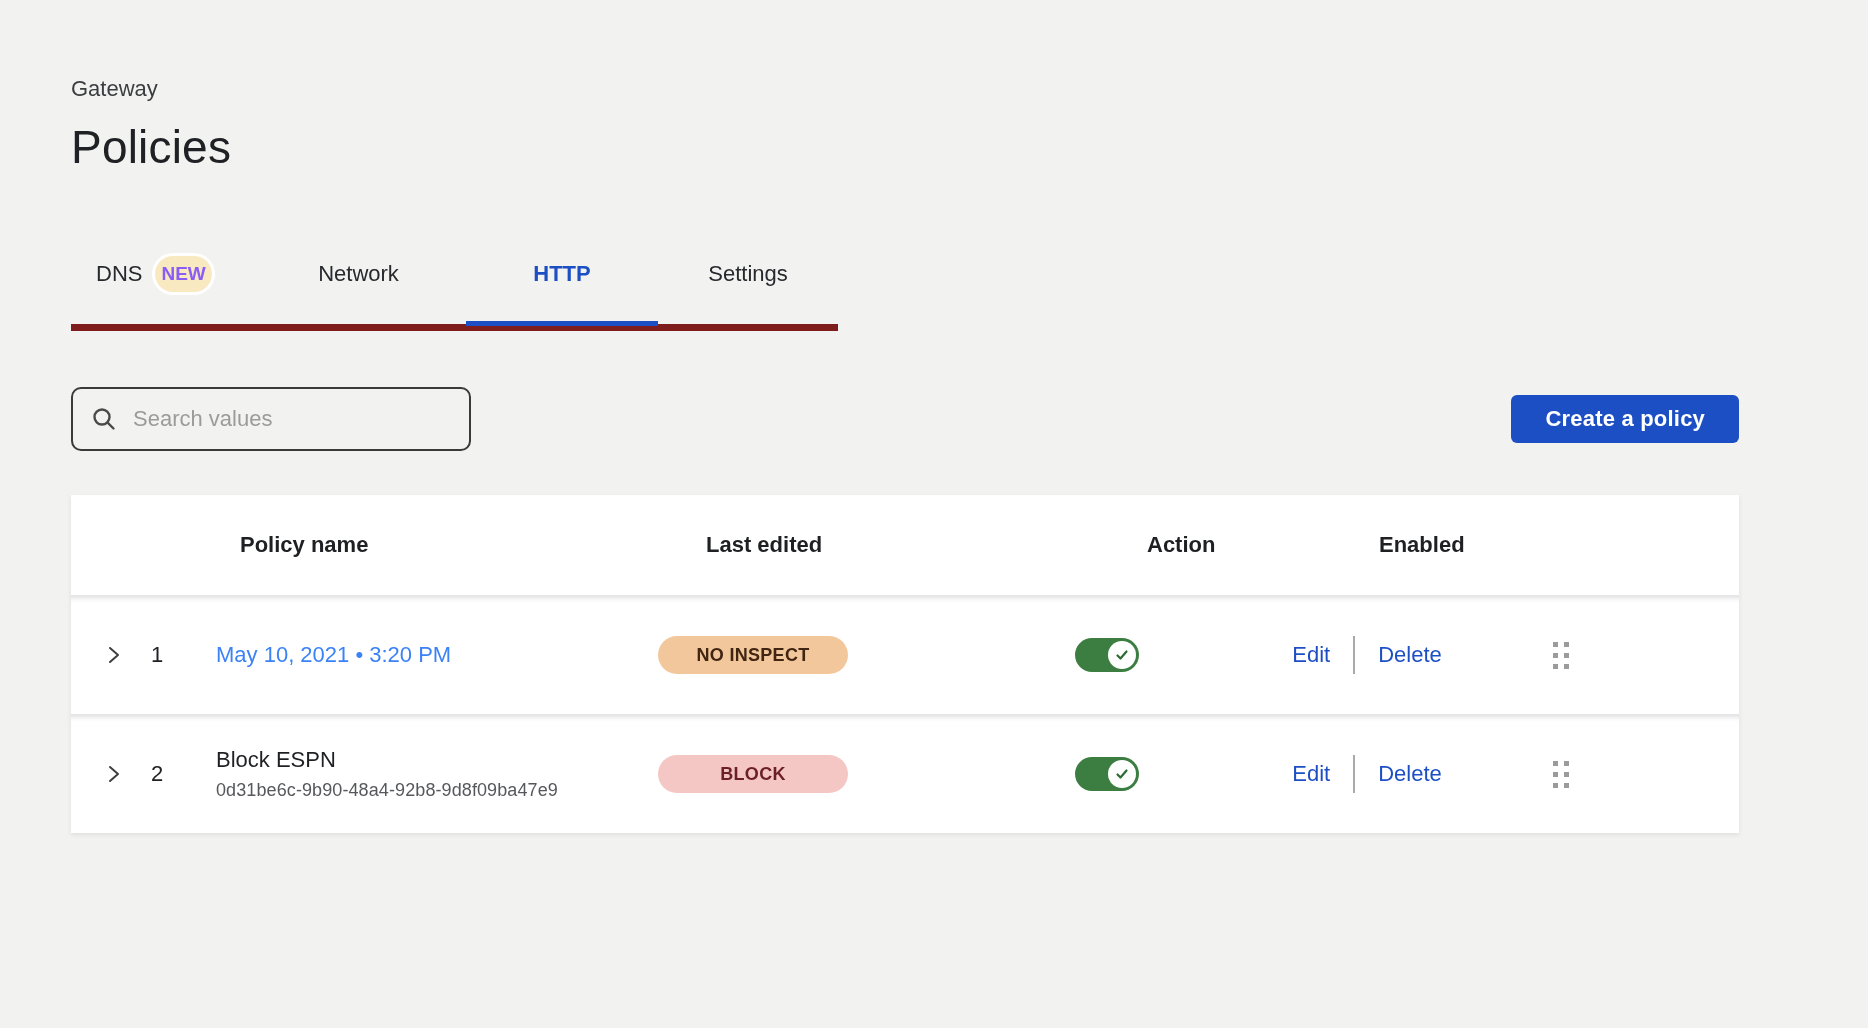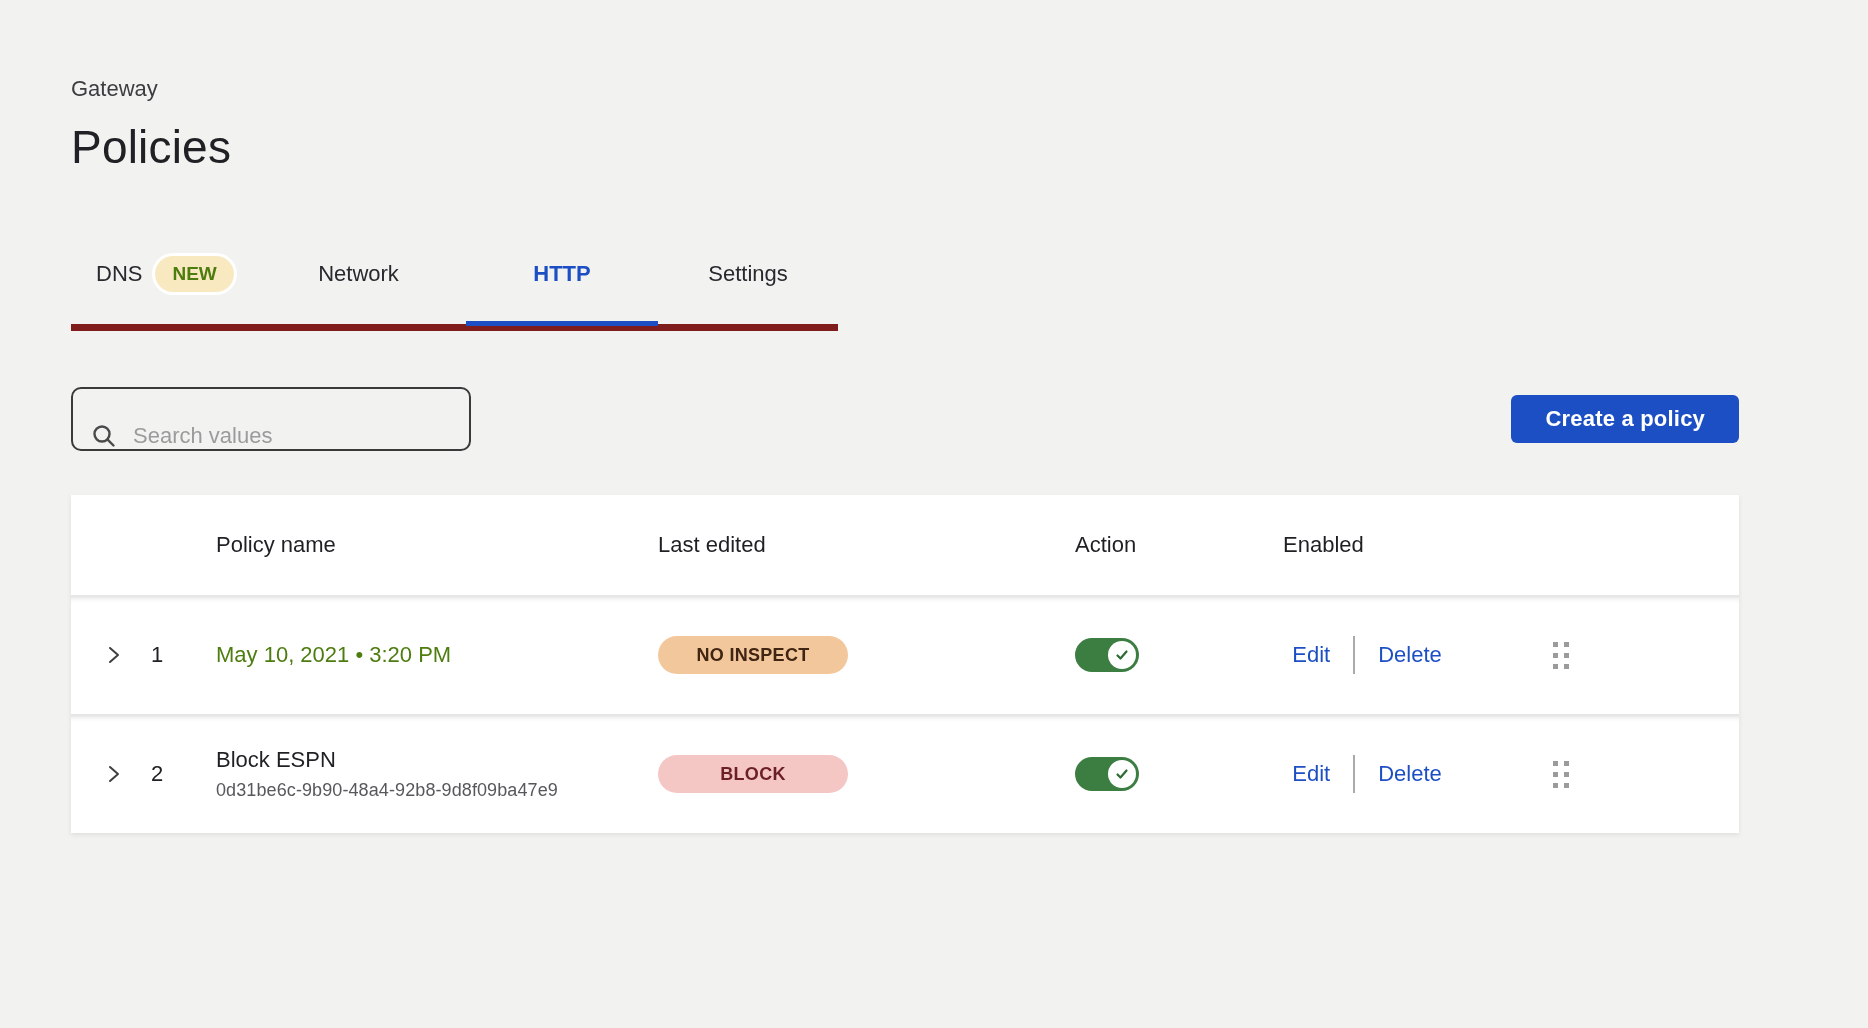--- a/index.html
+++ b/index.html
@@ -15,52 +15,52 @@
   .page-title { margin-top:18px; font-size:46px; line-height:54px; font-weight:400; color:#202124; letter-spacing:0.2px; }
 
   
   .tabs { margin-top:82px; width:767px; display:flex; border-bottom:7px solid #7f1d1d; }
   .tab { display:flex; align-items:center; justify-content:center; padding-bottom:32px; font-size:22px; color:#27292e; cursor:pointer; }
   .tab-dns { width:180px; justify-content:flex-start; padding-left:25px; }
   .tab-network { width:215px; }
   .tab-http { width:192px; font-weight:700; color:#1d4fc4; border-bottom:5px solid #1d4fc4; margin-bottom:-2px; padding-bottom:29px; }
   .tab-settings { width:180px; }
   .new-badge {
-    margin-left:13px; padding:7px 17px; border-radius:999px; background:#f9e9c1;
-    color:#4d7c0f; font-size:19px; font-weight:700; box-shadow:0 0 0 3px #ffffff;
+    margin-left:13px; padding:7px 6px; border-radius:999px; background:#f9e9c1;
+    color:#8b5cf6; font-size:19px; font-weight:700; box-shadow:0 0 0 3px #ffffff;
   }
 
   
   .toolbar { margin-top:56px; width:1668px; display:flex; align-items:center; justify-content:space-between; }
   .search-box {
-    display:flex; align-items:flex-end; width:400px; height:64px;
+    display:flex; align-items:center; width:400px; height:64px;
     border:2px solid #3a3a3a; border-radius:10px; background:#f2f2f1; padding:0 18px;
   }
   .search-box svg { flex:0 0 auto; }
   .search-input {
     border:none; outline:none; background:transparent; margin-left:16px; width:100%;
     font-size:22px; color:#27292e; font-family:"Liberation Sans", sans-serif;
   }
   .search-input::placeholder { color:#9b9b9b; }
   .create-btn {
     height:48px; padding:0 34px; border:none; border-radius:6px; background:#1d4fc4;
     color:#ffffff; font-size:22px; font-weight:600; font-family:"Liberation Sans", sans-serif;
     cursor:pointer; letter-spacing:0.2px;
   }
 
   
   .table-card { margin-top:44px; width:1668px; background:#ffffff; box-shadow:0 2px 5px rgba(0,0,0,0.08); }
   .t-grid { display:grid; grid-template-columns:145px 442px 417px 208px 168px 220px 1fr; align-items:center; }
-  .t-head { height:100px; font-size:22px; font-weight:400; color:#1f2023; }
+  .t-head { height:100px; font-size:22px; font-weight:700; color:#1f2023;gap:24px; }
   .t-row { height:119px; border-top:1px solid #e6e6e6; box-shadow:inset 0 7px 7px -7px rgba(0,0,0,0.22); }
   .cell-expand { display:flex; align-items:center; padding-left:33px; gap:27px; }
   .row-index { font-size:22px; color:#202124; }
   .name-cell .p-name { font-size:22px; color:#1f2023; }
   .name-cell .p-uuid { margin-top:7px; font-size:18px; color:#57585c; letter-spacing:0.1px; }
-  .date-cell { font-size:22px; color:#4d7c0f; }
+  .date-cell { font-size:22px; color:#3b82f6; }
   .badge {
     display:flex; align-items:center; justify-content:center;
     width:190px; height:38px; border-radius:999px; font-size:18px; font-weight:700; letter-spacing:0.3px;
   }
   .badge-no-inspect { background:#f3c79c; color:#3f2512; }
   .badge-block { background:#f4c7c5; color:#6c1f24; }
 
   .toggle { position:relative; width:64px; height:34px; border-radius:999px; background:#3c7d42; cursor:pointer; }
   .toggle .knob {
     position:absolute; top:3px; right:3px; width:28px; height:28px; border-radius:50%;

